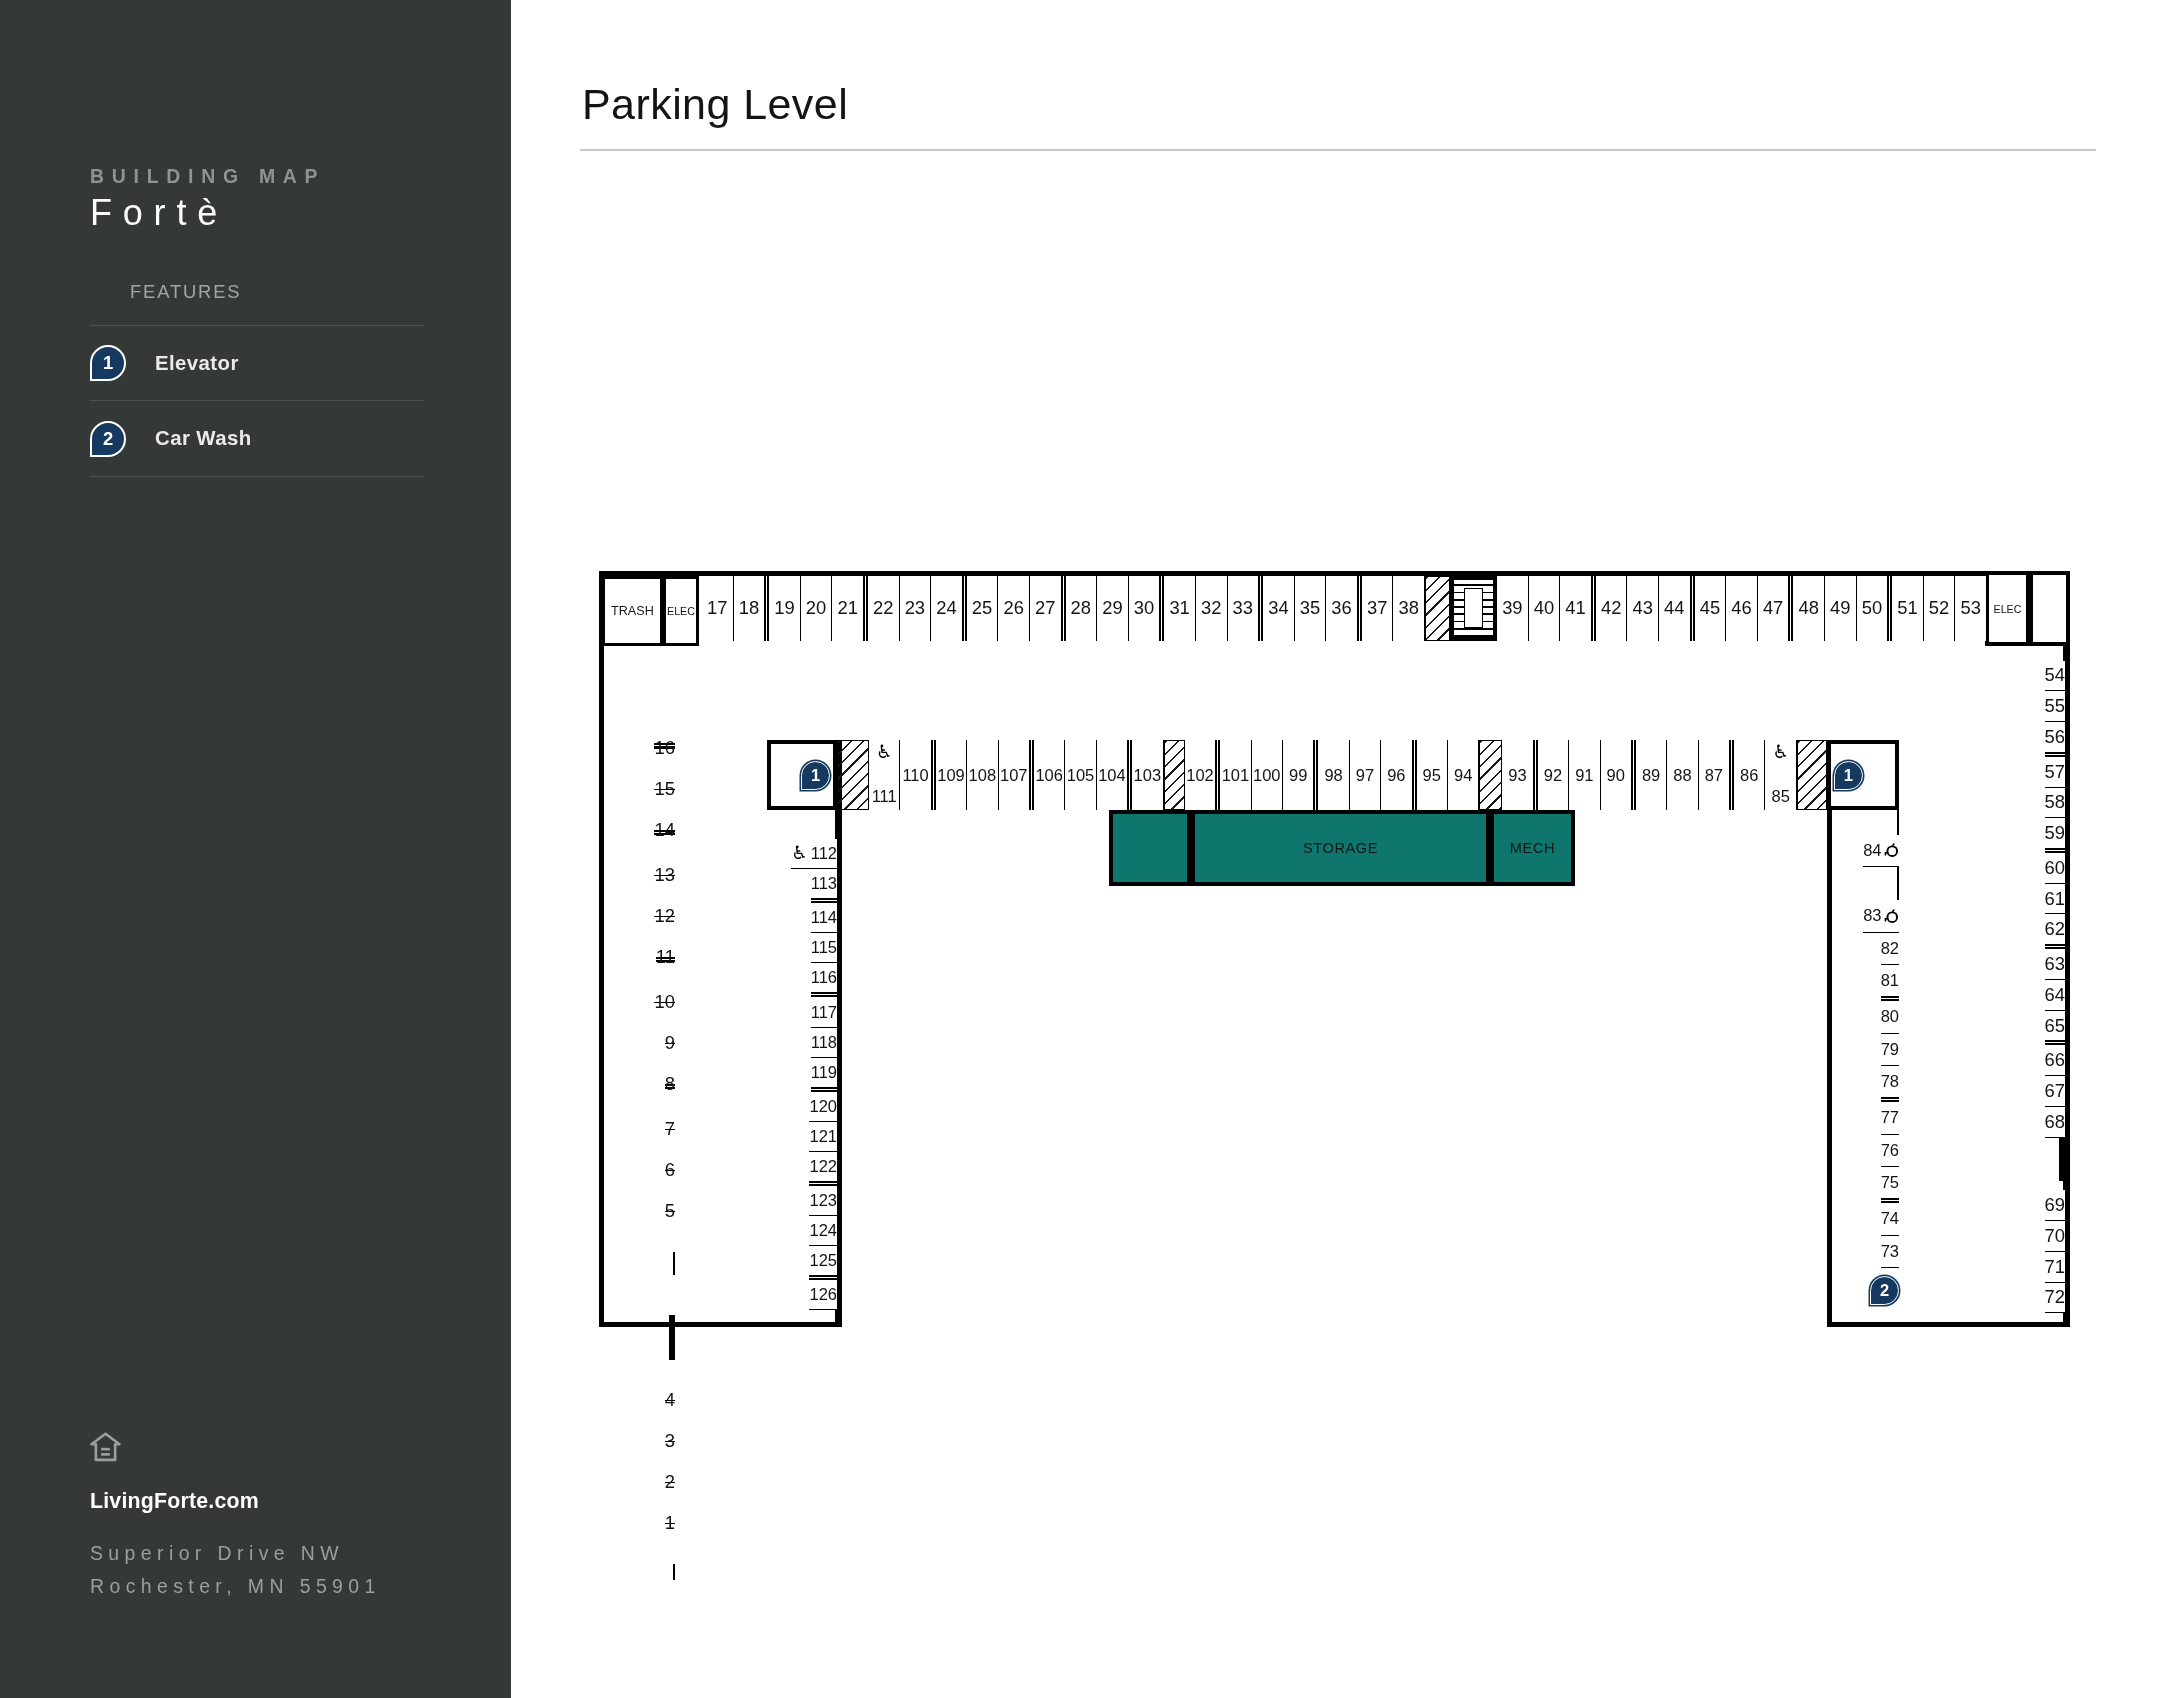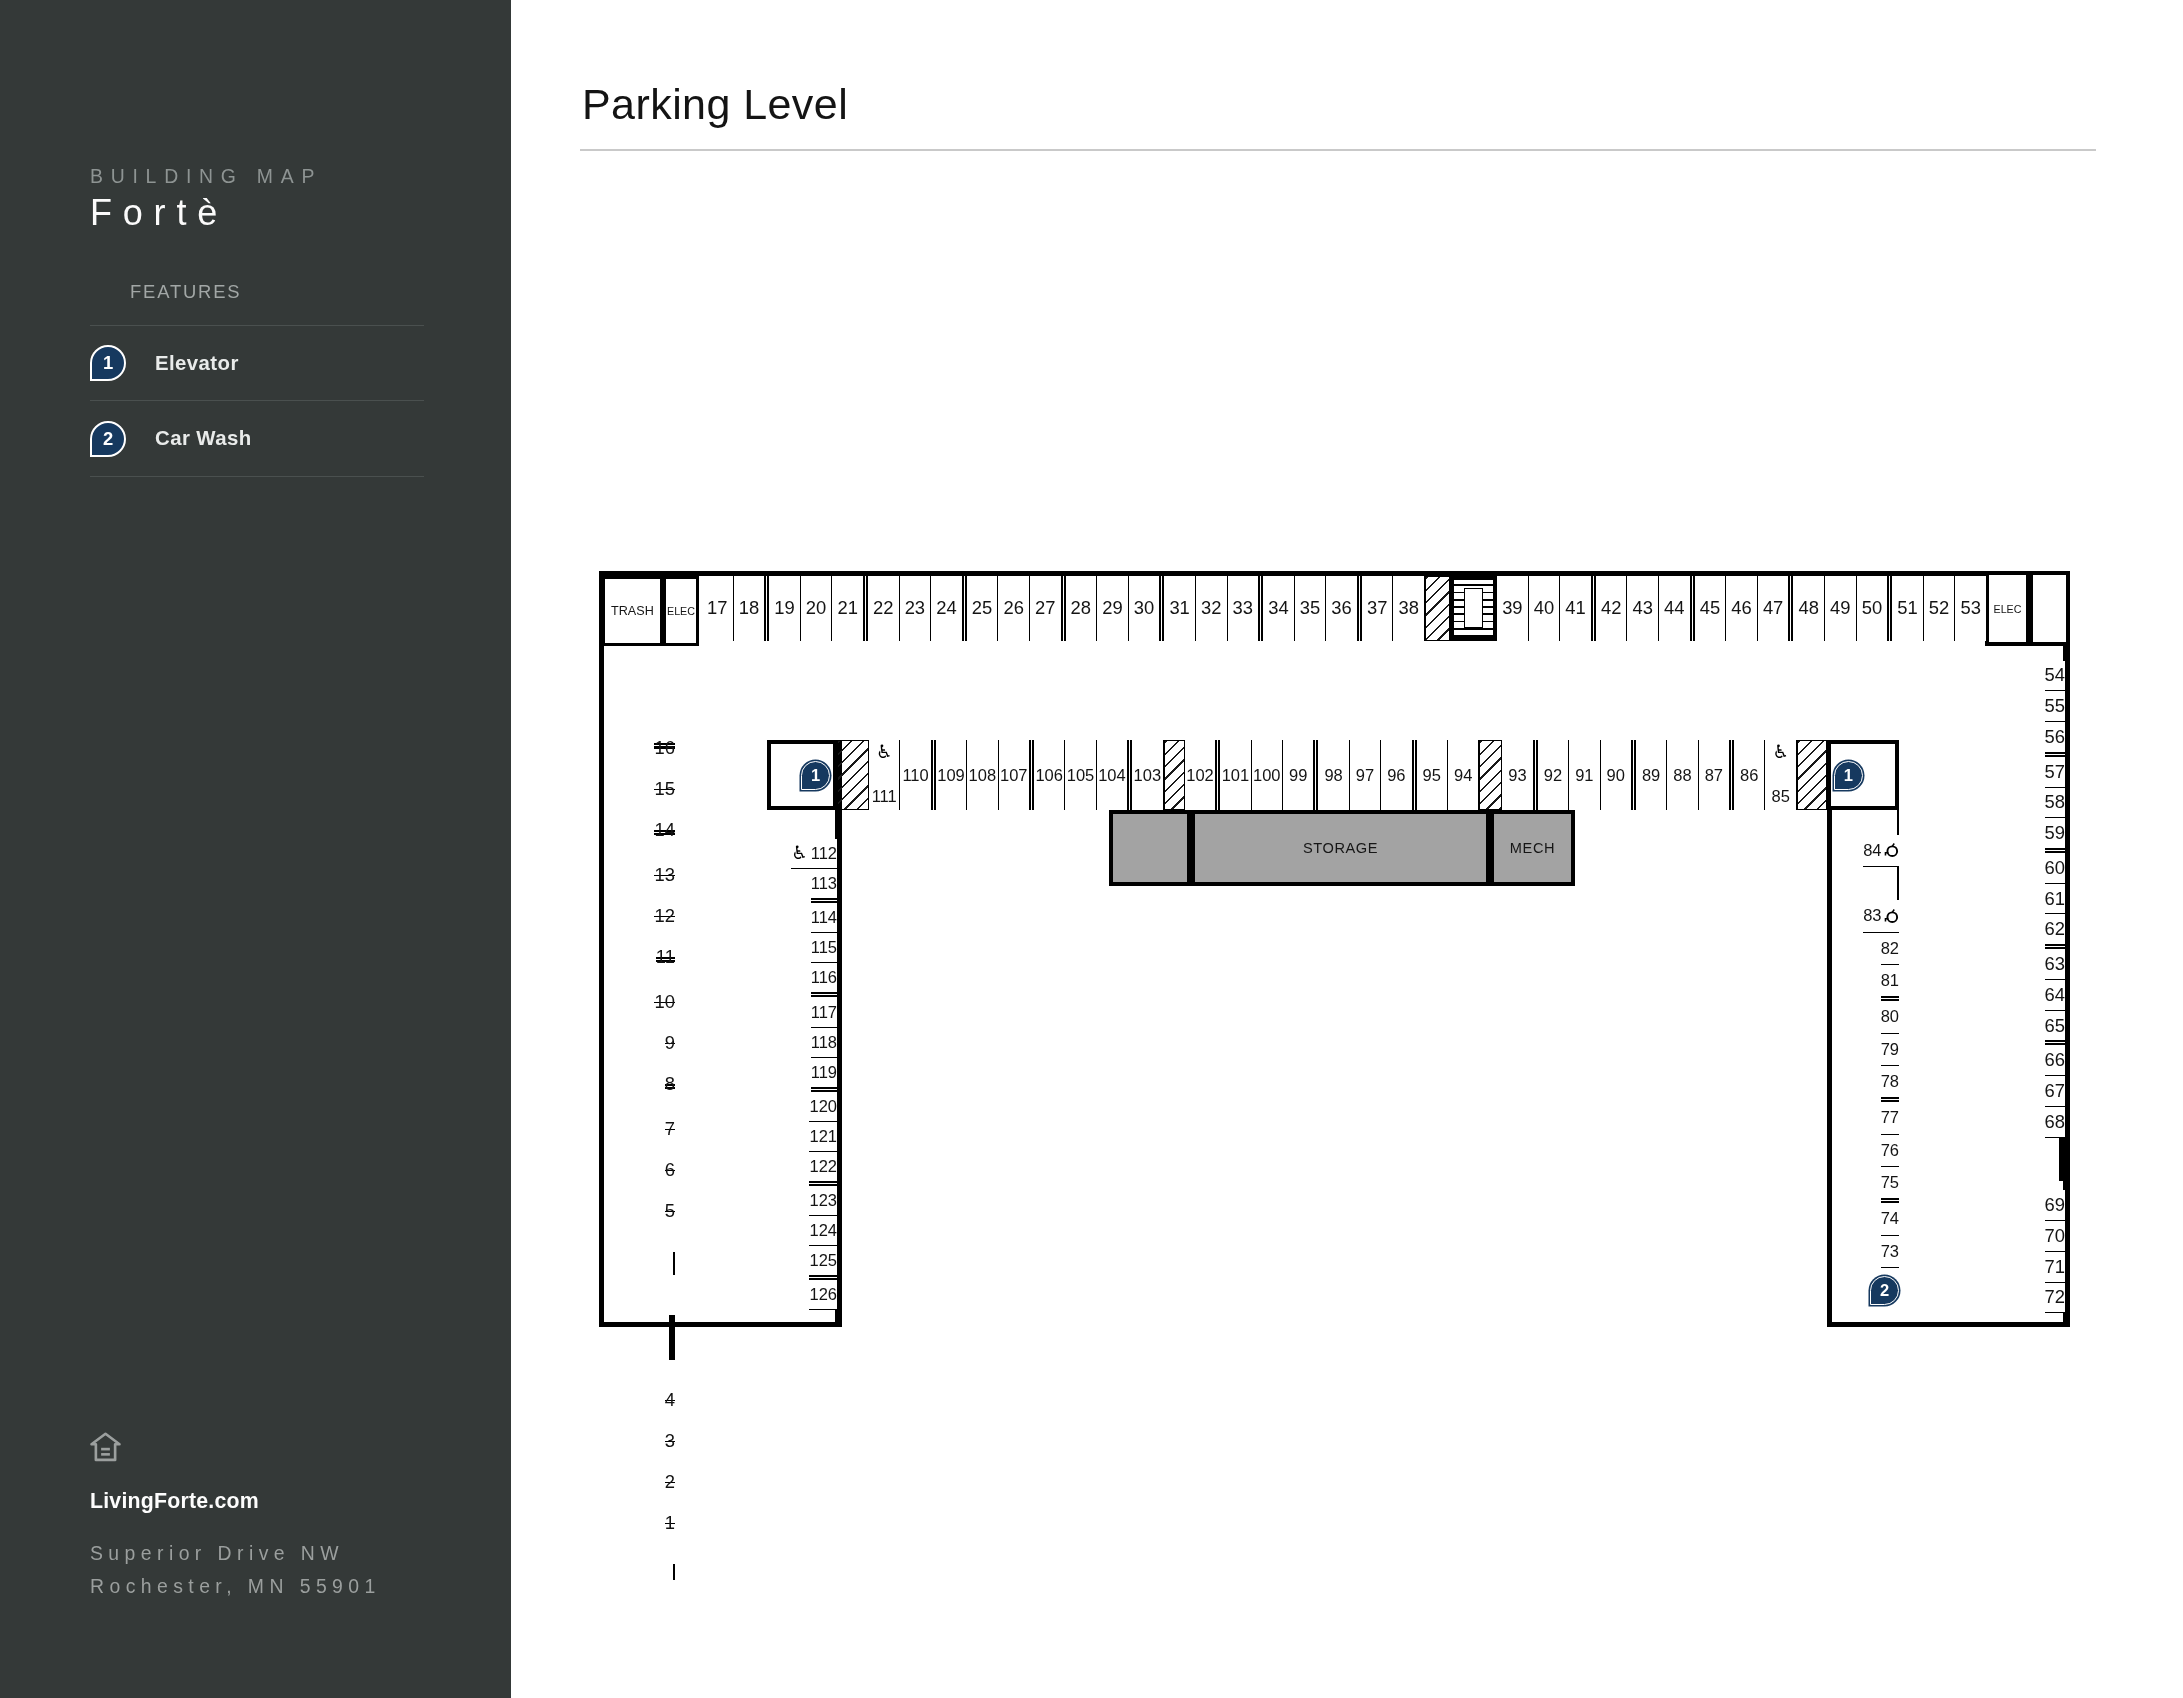--- a/index.html
+++ b/index.html
@@ -9,21 +9,21 @@
     font-family: "Liberation Sans", "DejaVu Sans", sans-serif;
     color: #191919;
   }
   
   .sidebar {
     position: absolute; left: 0; top: 0; width: 511px; height: 1698px;
     background: #343938;
   }
   .sb-eyebrow {
     position: absolute; left: 90px; top: 165px;
-    font-size: 19.4px; letter-spacing: 0.40em; color: #8e9493; font-weight: 400;
+    font-size: 19.4px; letter-spacing: 0.40em; color: #8e9493; font-weight: 700;
     white-space: nowrap;
   }
   .sb-name {
     position: absolute; left: 90px; top: 192px;
     font-size: 36px; letter-spacing: 0.30em; color: #fbfbfb; font-weight: 400;
     white-space: nowrap;
   }
   .sb-features-heading {
     position: absolute; left: 90px; top: 281px;
     font-size: 18.4px; letter-spacing: 0.10em; color: #a2a7a6; font-weight: 400; margin-left: 40px;
@@ -97,21 +97,21 @@
   .elev { border: 4.9px solid #000; background: #fff; display: flex; align-items: center; padding: 0 2.9px; }
   .elev.bright { justify-content: flex-end; }
   .elev.bleft { justify-content: flex-start; }
   .map-badge {
     width: 29px; height: 29px; background: #16395f; border: 1.9px solid #fff;
     box-shadow: 0 0 0 1.5px #16395f; border-radius: 50% 50% 50% 0;
     color: #fff; font-weight: bold; font-size: 16.5px;
     display: flex; align-items: center; justify-content: center;
   }
   .cw { display: flex; align-items: flex-start; justify-content: center; padding-top: 7.8px; }
-  .proom { border: 4.9px solid #000; background: #a3a3a3; display: flex; align-items: center;
+  .proom { border: 4.9px solid #000; background: #0f766e; display: flex; align-items: center;
     justify-content: center; font-size: 14.6px; letter-spacing: 0.04em; color: #161616; }
   .small-room { position: absolute; border: 3.9px solid #000; background: #fff;
     display: flex; align-items: center; justify-content: center; font-size: 12.6px; color: #161616; }
   .small-room.thick { border-width: 4.9px; }
   .small-room.elec-label { font-size: 10.7px; letter-spacing: 0; }
 </style>
 </head>
 <body>
 
 <div class="sidebar">

